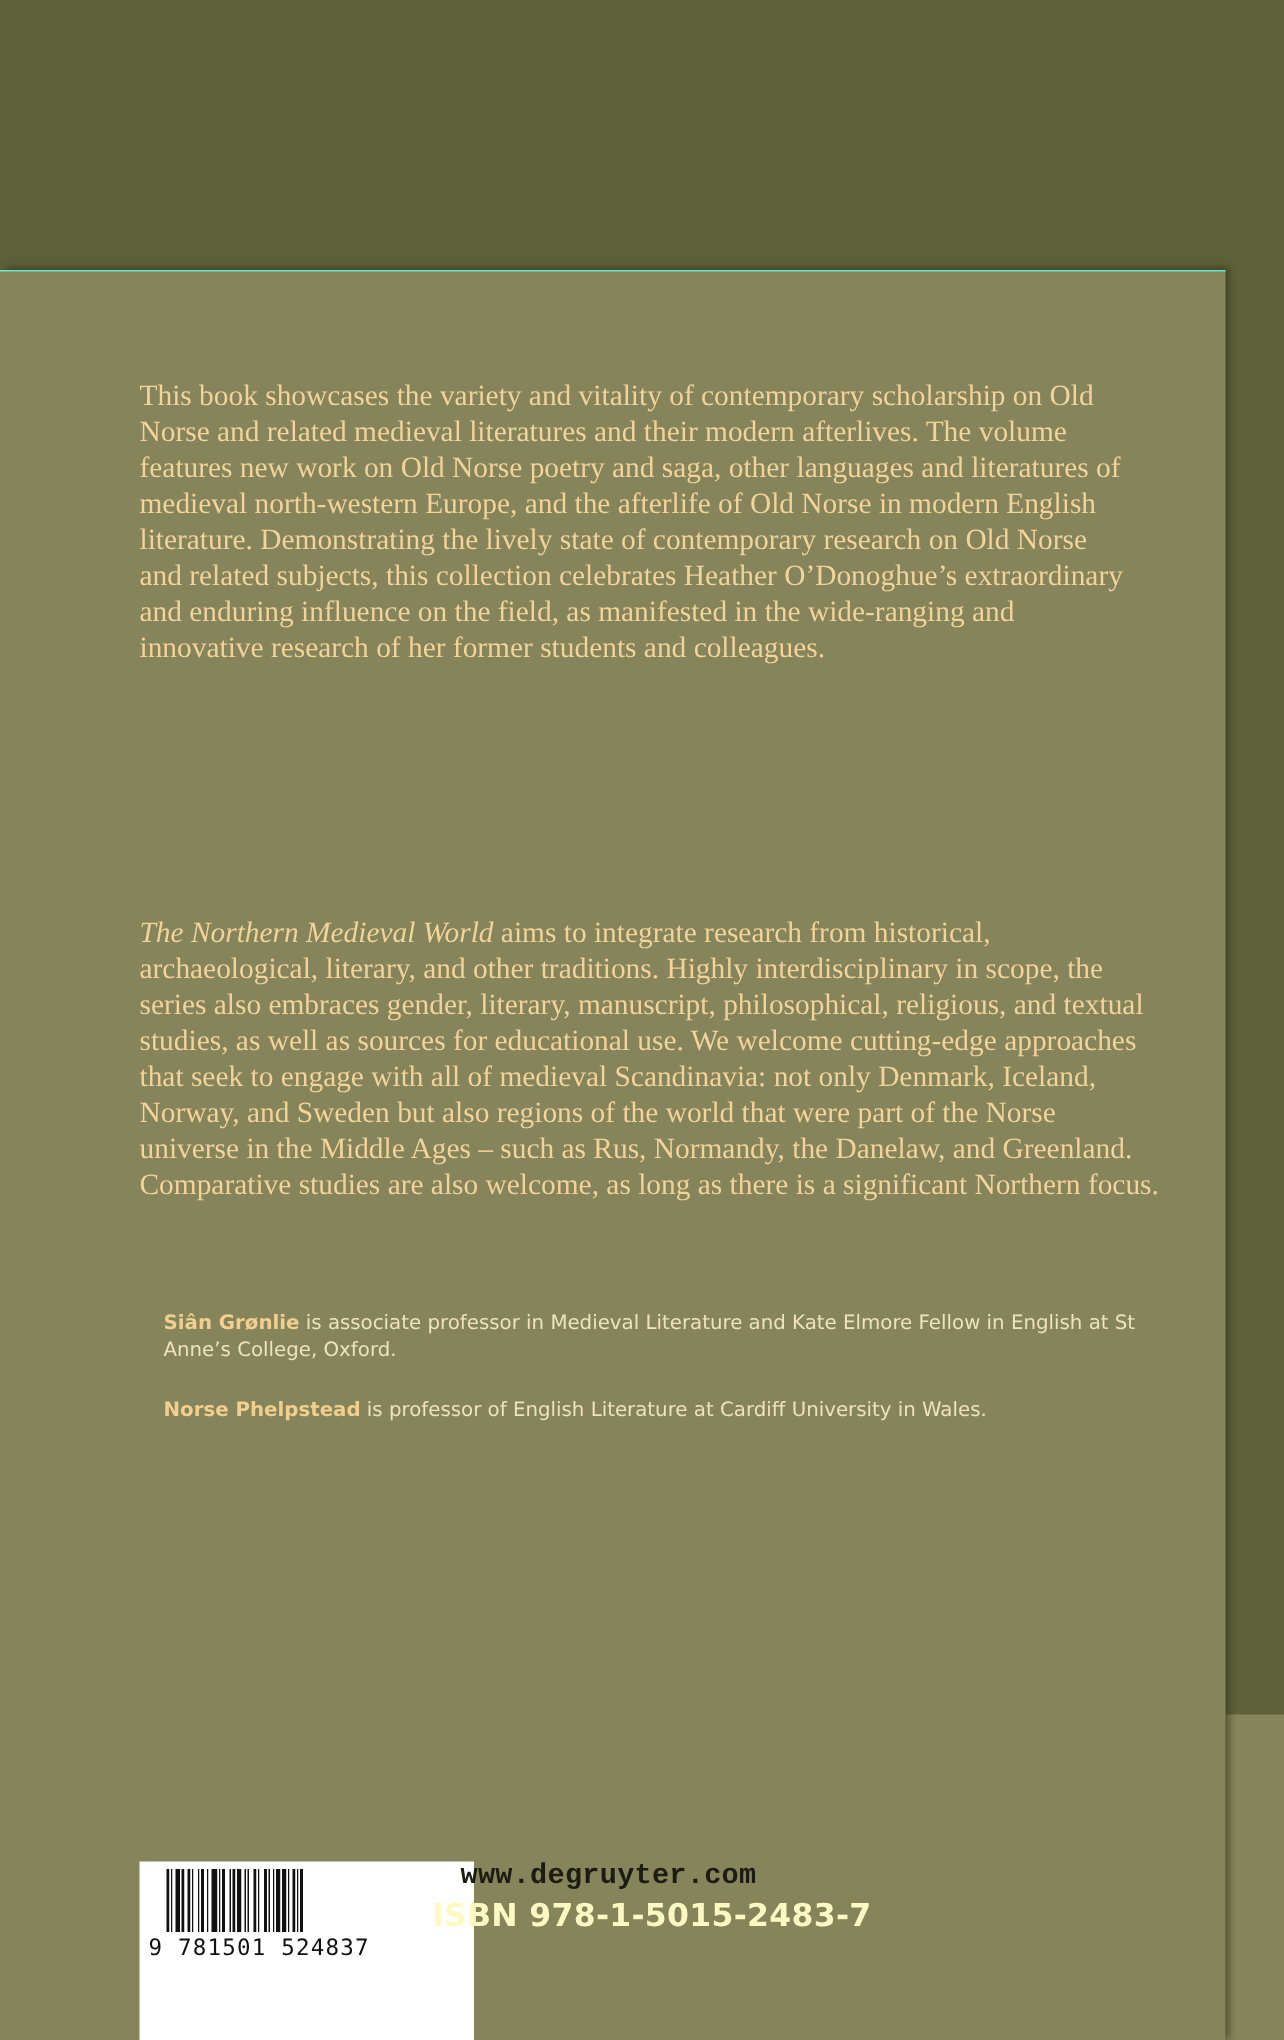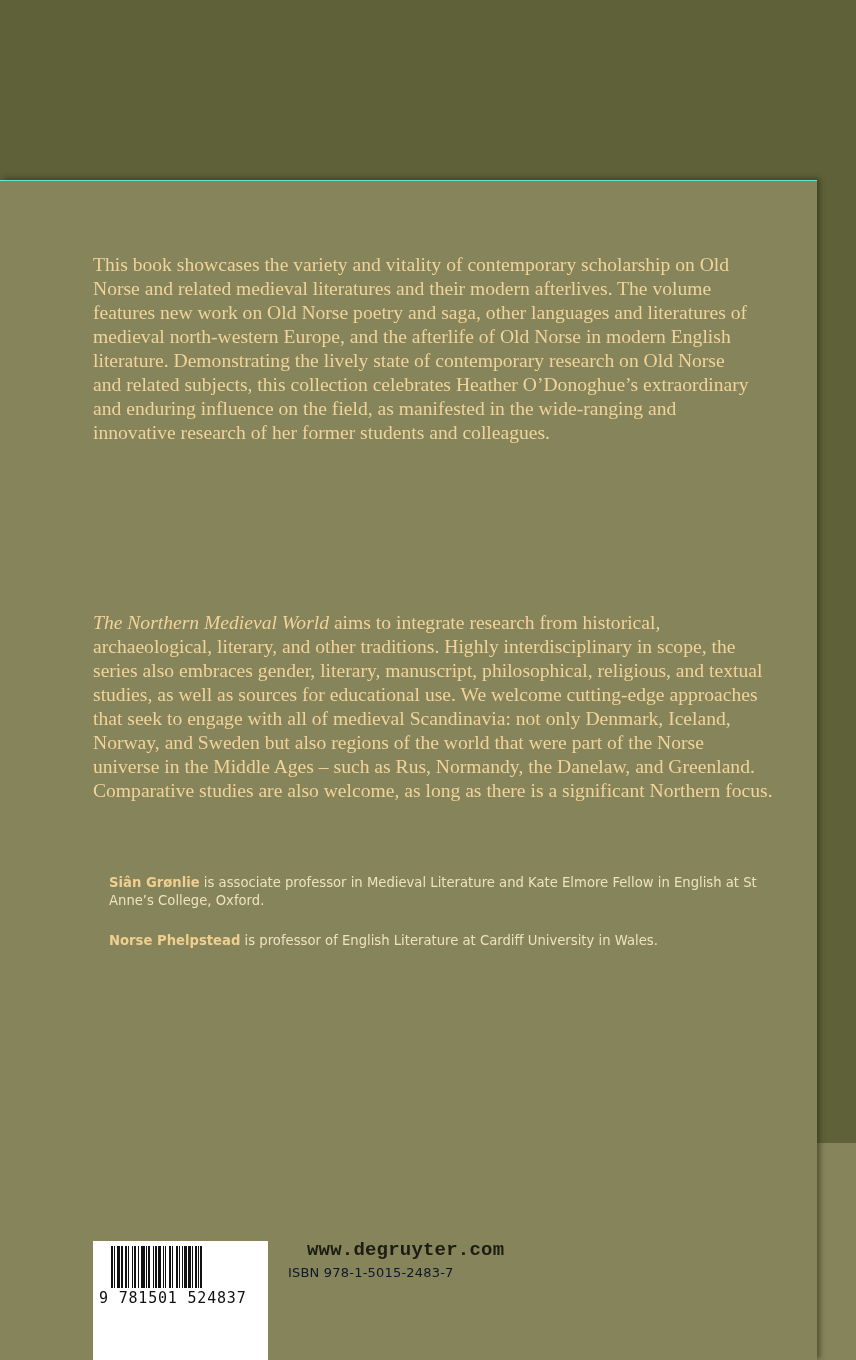--- a/index.html
+++ b/index.html
@@ -35,40 +35,41 @@
   .bios {
     position: absolute; left: 93px; top: 693px; width: 680px;
     font-family: "DejaVu Sans", "Liberation Sans", sans-serif;
     color: #efe2bf; font-size: 13.2px; line-height: 18px;
   }
   .bios p { margin: 0 0 22px 16px; }
   .bios .nm { font-weight: bold; color: #f0cf8f; }
   .barcode-box {
     position: absolute; left: 93px; top: 1060px; width: 175px; height: 120px;
     background: #ffffff;
+    padding-left: 48px;
   }
   .bars {
     position: absolute; left: 18px; top: 5px; width: 148px; height: 42px;
     display: flex; align-items: stretch;
   }
   .bars span { display: block; height: 100%; }
   .bar-digits {
     position: absolute; left: 6px; top: 48px; width: 165px;
     font-family: "DejaVu Sans Mono", "Liberation Mono", monospace;
     font-size: 15px; color: #111; letter-spacing: 0.8px; line-height: 18px;
   }
   .url {
     position: absolute; left: 288px; top: 1058px;
     font-family: Liberation Mono, monospace;
     font-weight: bold; font-size: 19px; color: #1c1c12; letter-spacing: 0.2px; margin-left: 19px;
   }
   .isbn {
     position: absolute; left: 288px; top: 1084px;
     font-family: "DejaVu Sans", "Liberation Sans", sans-serif;
-    font-size: 13px; color: #0f172a; letter-spacing: 0.2px;
+    font-size: 21px; color: #fef9c3; letter-spacing: 0.2px; font-weight: bold;
   }
 </style>
 </head>
 <body>
 
 <div class="bottom-strip"></div>
 
 <div class="panel">
 
   <p class="serif blurb" style="margin:0">This book showcases the variety and vitality of contemporary scholarship on Old Norse and related medieval literatures and their modern afterlives. The volume features new work on Old Norse poetry and saga, other languages and literatures of medieval north-western Europe, and the afterlife of Old Norse in modern English literature. Demonstrating the lively state of contemporary research on Old Norse and related subjects, this collection celebrates Heather O’Donoghue’s extraordinary and enduring influence on the field, as manifested in the wide-ranging and innovative research of her former students and colleagues.</p>

